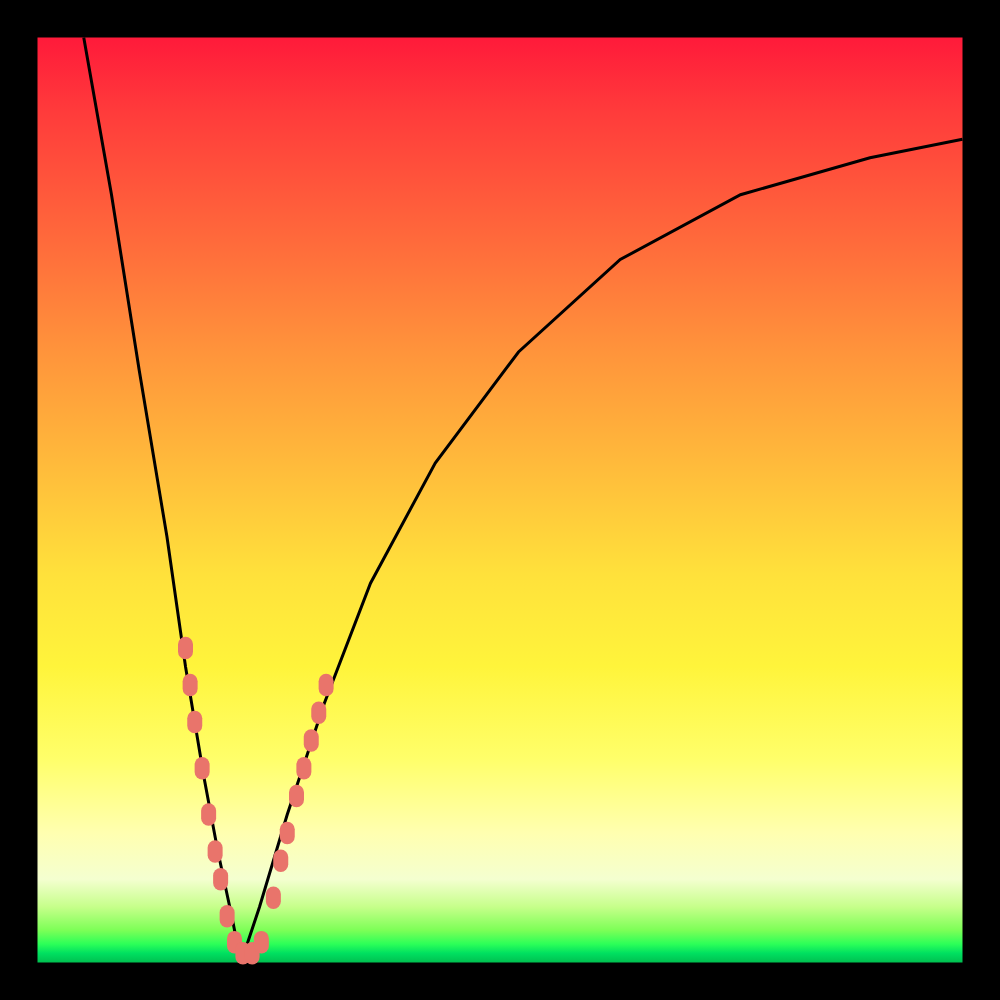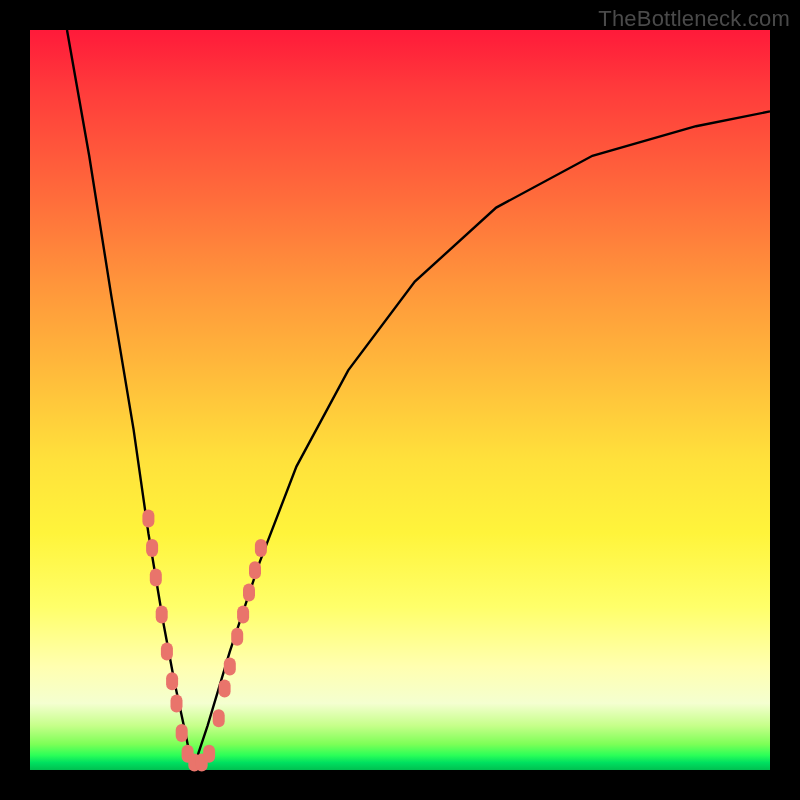--- a/index.html
+++ b/index.html
@@ -60,21 +60,20 @@
     left: 0;
   }
 </style>
 </head>
 <body>
 
 <div class="frame">
 
   <div class="plot-area"></div>
 
-  <div class="watermark">TheBottleneck.com</div>
 
   <svg class="curves" width="800" height="800" viewBox="0 0 800 800">
     <g>
       <path fill="none" stroke="#000000" stroke-width="2.4" d="M67.0 30.0 L89.2 155.8 L111.4 296.4 L133.6 429.6 L148.4 533.2 L163.2 622.0 L174.3 681.2 L185.4 733.0 L192.8 770.0"></path>
       <path fill="none" stroke="#000000" stroke-width="2.4" d="M192.8 770.0 L207.6 725.6 L229.8 651.6 L259.4 562.8 L296.4 466.6 L348.2 370.4 L414.8 281.6 L496.2 207.6 L592.4 155.8 L696.0 126.2 L770.0 111.4"></path>
     </g>
     <g id="marker-layer">
         <rect x="142.4" y="509.4" width="12" height="18" rx="6" ry="6" fill="#e9746b"></rect>
         <rect x="146.1" y="539.0" width="12" height="18" rx="6" ry="6" fill="#e9746b"></rect>
         <rect x="149.8" y="568.6" width="12" height="18" rx="6" ry="6" fill="#e9746b"></rect>

